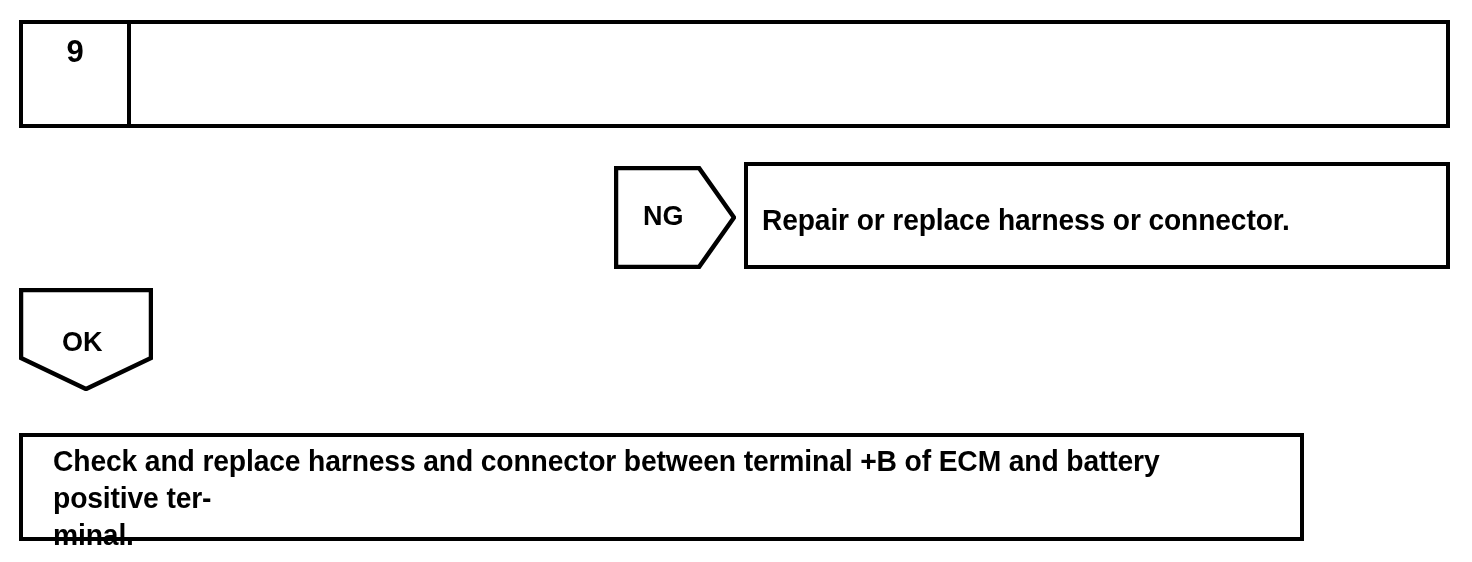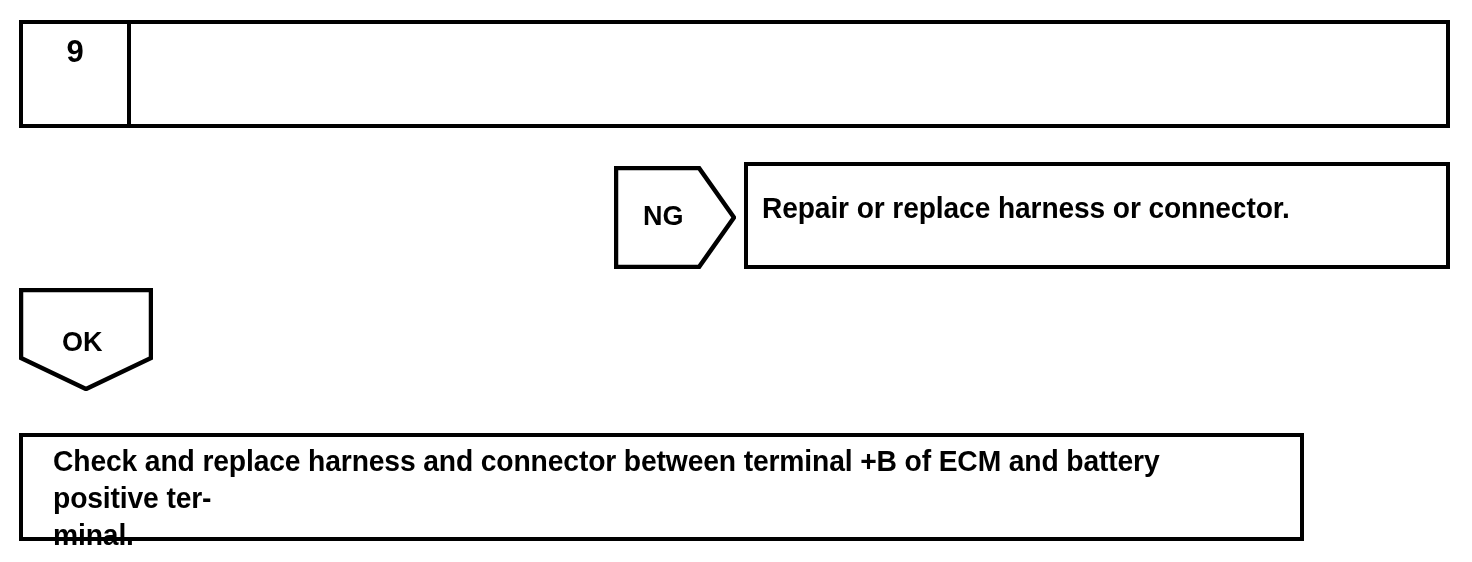--- a/index.html
+++ b/index.html
@@ -92,21 +92,21 @@
 
   .result-box-ng {
     position: absolute;
     left: 744px;
     top: 162px;
     width: 706px;
     height: 107px;
     border: 4px solid #000;
     box-sizing: border-box;
     background: #fff;
-    padding: 24px 0 0 14px;
+    padding: 36px 0 0 14px;
   }
   .result-text {
     font-size: 29px;
     font-weight: bold;
     line-height: 37px;
     letter-spacing: -0.1px;
     transform: scaleX(0.97);
     transform-origin: left top;
   }
 

